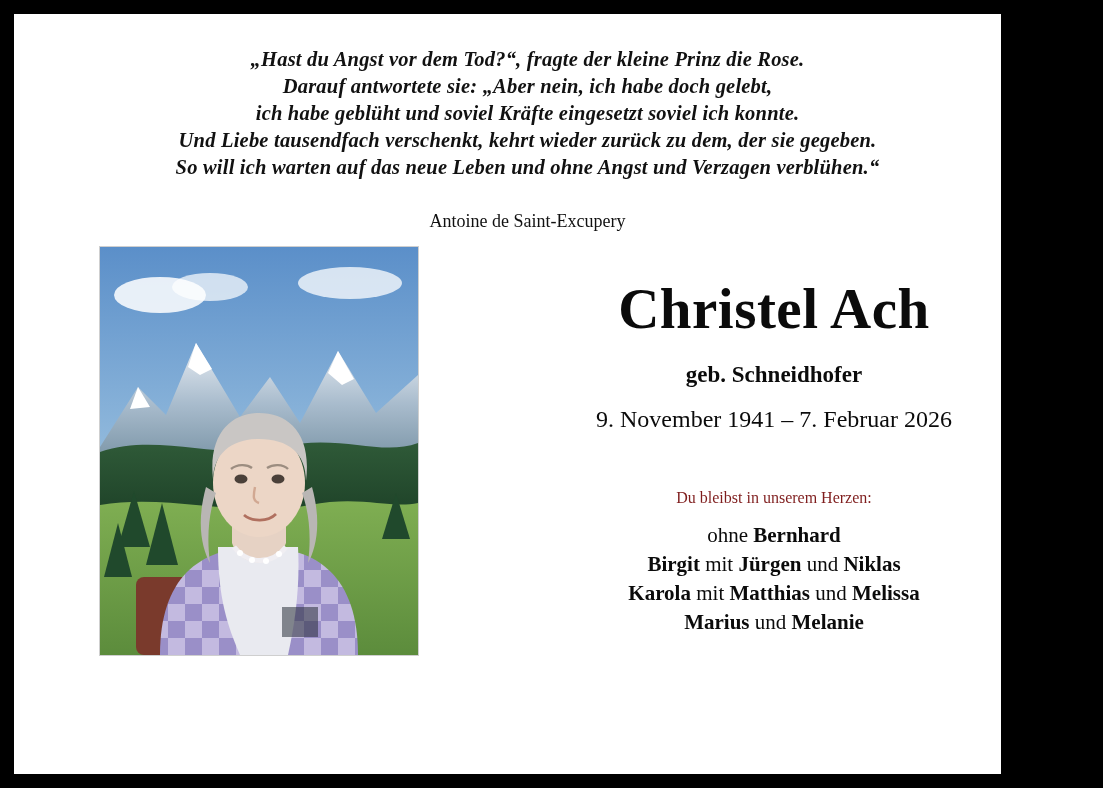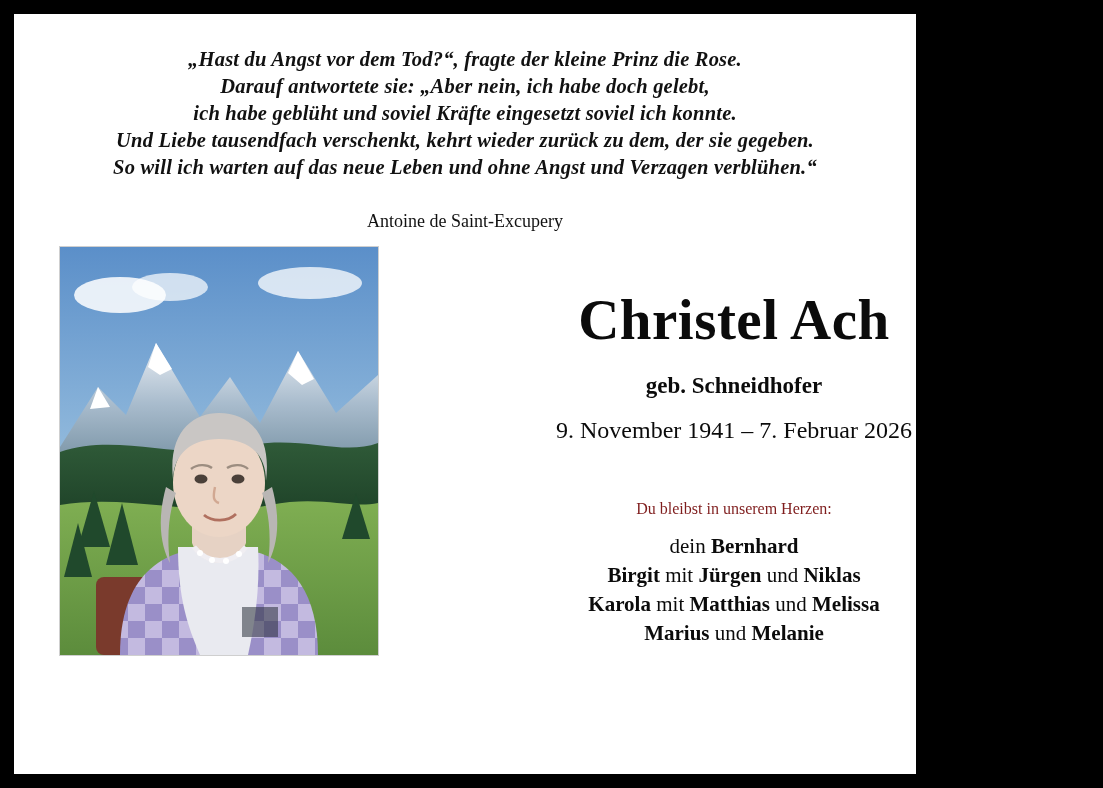--- a/index.html
+++ b/index.html
@@ -10,24 +10,25 @@
   body {
     width: 1103px;
     height: 788px;
     overflow: hidden;
     font-family: "Liberation Serif", serif;
   }
   .obituary {
     position: absolute;
     left: 14px;
     top: 14px;
-    width: 902px;
+    width: 987px;
     height: 760px;
     background: #ffffff;
     box-sizing: border-box;
+    padding-left: 40px;
   }
   .poem {
     text-align: center;
     font-family: "Liberation Serif", serif;
     font-weight: bold;
     font-style: italic;
     font-size: 20.5px;
     line-height: 27px;
     color: #111111;
     padding-top: 32px;
@@ -57,21 +58,21 @@
     overflow: hidden;
     border: 1px solid #cfcfcf;
     box-sizing: border-box;
   }
   .portrait svg {
     display: block;
   }
   .right-col {
     position: absolute;
     left: 390px;
-    top: 11px;
+    top: 0;
     width: 660px;
     text-align: center;
   }
   .name {
     font-family: "Liberation Serif", serif;
     font-weight: bold;
     font-size: 57px;
     line-height: 62px;
     color: #0b0b0b;
     margin-top: 32px;
@@ -214,21 +215,21 @@
       </svg>
     </div>
 
     <div class="right-col">
       <div class="name">Christel Ach</div>
       <div class="maiden">geb. Schneidhofer</div>
       <div class="dates">9. November 1941 – 7. Februar 2026</div>
       <div class="dedication">Du bleibst in unserem Herzen:</div>
       <div class="family">
         <div>
-          <span>dein </span><b>Bernhard</b>
+          <span>ohne </span><b>Bernhard</b>
         </div>
         <div>
           <b>Birgit</b><span> mit </span><b>Jürgen</b><span> und </span><b>Niklas</b>
         </div>
         <div>
           <b>Karola</b><span> mit </span><b>Matthias</b><span> und </span><b>Melissa</b>
         </div>
         <div>
           <b>Marius</b><span> und </span><b>Melanie</b>
         </div>

